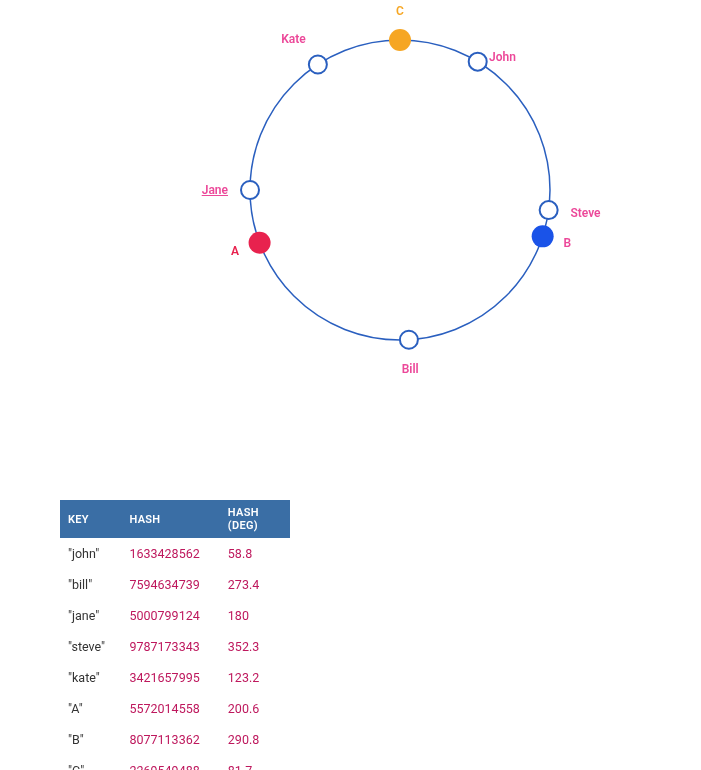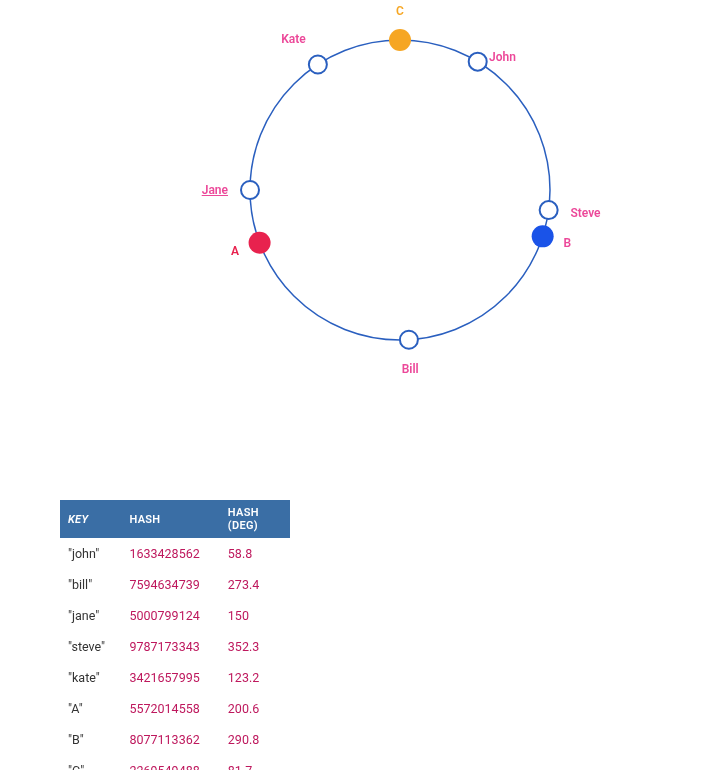--- a/index.html
+++ b/index.html
@@ -3,21 +3,21 @@
 <meta charset="utf-8">
 <style>
   html,body{margin:0;padding:0;font-family:-apple-system,BlinkMacSystemFont,"Segoe UI",Roboto,Helvetica,Arial,sans-serif;background:#fff;color:#333;}
   .page{width:701px;height:770px;position:relative;border-bottom:1px solid #bbb;}
   .ring-area{position:absolute;left:0;top:0;width:701px;height:420px;}
   svg{position:absolute;left:0;top:0;}
   .node-label{position:absolute;font-size:12px;font-weight:600;color:#ec4899;white-space:nowrap;}
   .table-area{position:absolute;left:60px;top:500px;width:230px;}
   table{border-collapse:collapse;font-size:12.5px;}
   th{background:#3a6ea5;color:#fff;text-align:left;font-weight:600;padding:6px 10px 6px 8px;font-size:11px;letter-spacing:.3px;}
-  th:first-child{width:52px;font-style:italic;}
+  th:first-child{width:52px;}
   th:nth-child(2){width:94px;}
   th:nth-child(3){width:80px;}
   td{padding:8px 10px 8px 8px;color:#be185d;}
   td.key{color:#333;}
 </style>
 </head>
 <body>
 
 <div class="page">
 
@@ -61,21 +61,21 @@
             <td>58.8</td>
           </tr>
           <tr>
             <td class="key">"bill"</td>
             <td>7594634739</td>
             <td>273.4</td>
           </tr>
           <tr>
             <td class="key">"jane"</td>
             <td>5000799124</td>
-            <td>150</td>
+            <td>180</td>
           </tr>
           <tr>
             <td class="key">"steve"</td>
             <td>9787173343</td>
             <td>352.3</td>
           </tr>
           <tr>
             <td class="key">"kate"</td>
             <td>3421657995</td>
             <td>123.2</td>

